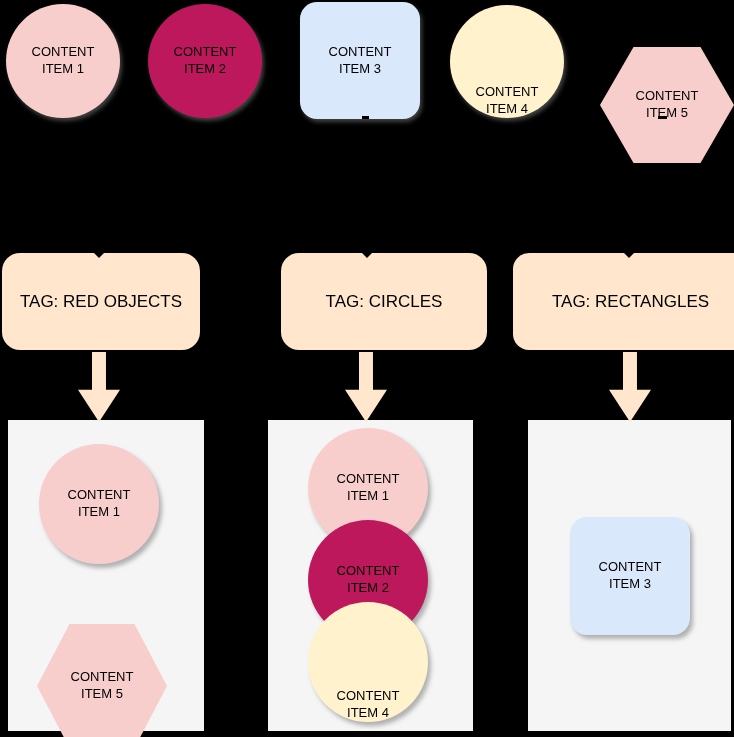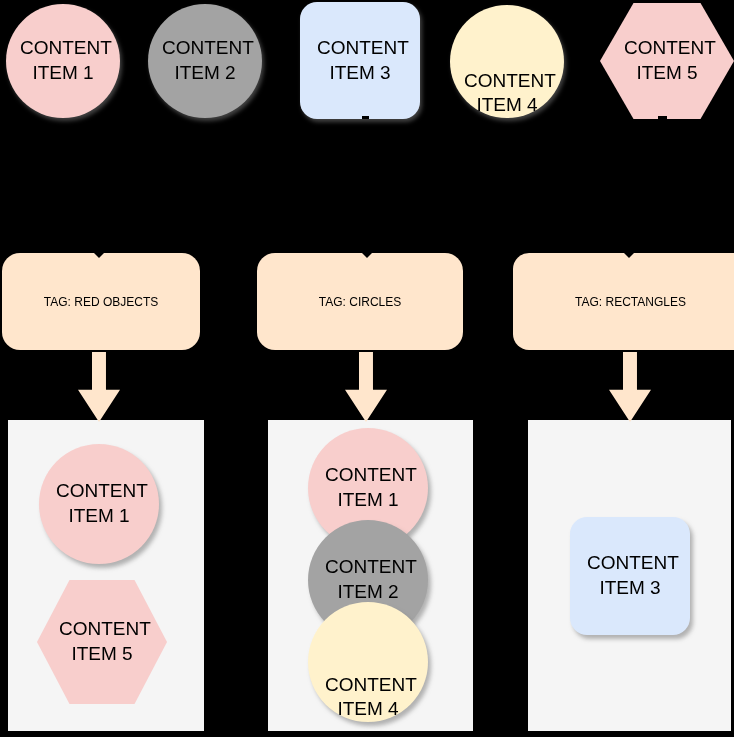--- a/index.html
+++ b/index.html
@@ -4,39 +4,39 @@
 <style>
   * { margin:0; padding:0; box-sizing:border-box; }
   html, body { background:#000; }
   .canvas {
     position:relative; width:734px; height:737px;
     background:#000000; overflow:hidden;
     font-family:"Liberation Sans", sans-serif; color:#000;
   }
   .node {
     position:absolute; display:flex; align-items:center; justify-content:center;
-    text-align:center; font-size:19px; line-height:1.3; color:#000;
+    text-align:center; font-size:13px; line-height:1.3; color:#000;
   }
   .node .lbl { width:86px; display:inline-block; }
   .circle { border-radius:50%; }
-  .hex { clip-path:polygon(25% 0, 75% 0, 100% 50%, 75% 100%, 25% 100%, 0 50%); }
+  .hex { clip-path:polygon(25% 0, 75% 0, 100% 50%, 75% 100%, 25% 100%, 0 50%);margin-top:44px; }
   .pink   { background:#f8cecc; }
-  .green  { background:#a3a3a3; }
+  .green  { background:#be185d; }
   .blue   { background:#dae8fc;border-radius:17px; }
   .yellow { background:#fff2cc;align-items:flex-end; }
   .src-shadow { filter:drop-shadow(2px 3px 2px rgba(120,120,120,0.55)); }
   .shadowed   { filter:drop-shadow(3px 4px 2px rgba(110,110,110,0.5)); }
 
   .tag {
     position:absolute; top:253px; height:97px; background:#ffe6cc;
     border-radius:18px; display:flex; align-items:center; justify-content:center;
-    font-size:12px; color:#000; z-index:2;
+    font-size:17px; color:#000; z-index:2;
   }
   #tag-1 { left:2px;   width:198px; }
-  #tag-2 { left:257px; width:206px; }
+  #tag-2 { left:281px; width:206px; }
   #tag-3 { left:513px; width:235px;border-radius:16px; }
 
   .block-arrow {
     position:absolute; top:352px; width:42px; height:70px; background:#ffe6cc;
     clip-path:polygon(33.4% 0, 66.6% 0, 66.6% 54%, 100% 54%, 50% 100%, 0 54%, 33.4% 54%);
     z-index:3;
   }
   #arrow-1 { left:78px; }
   #arrow-2 { left:345px; }
   #arrow-3 { left:609px; }

